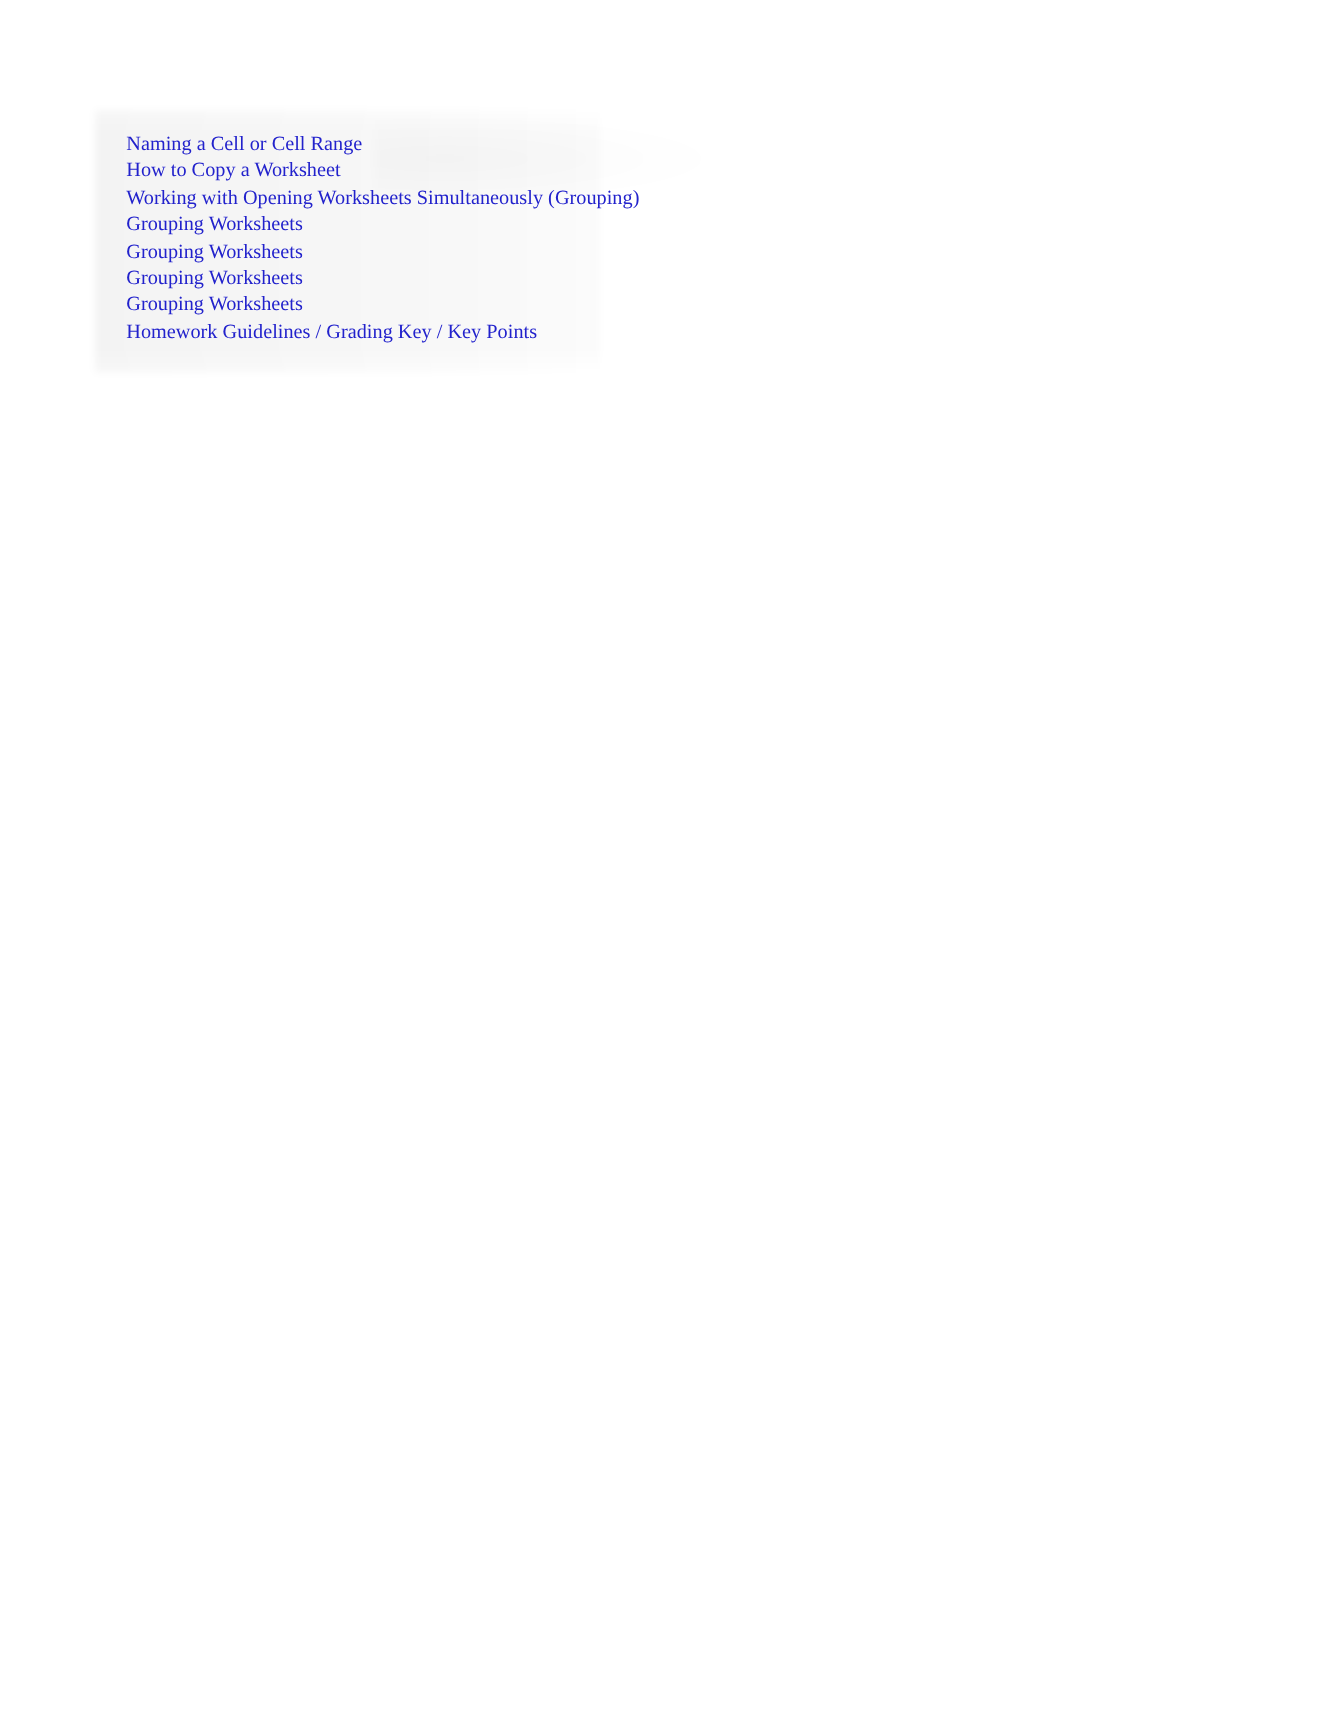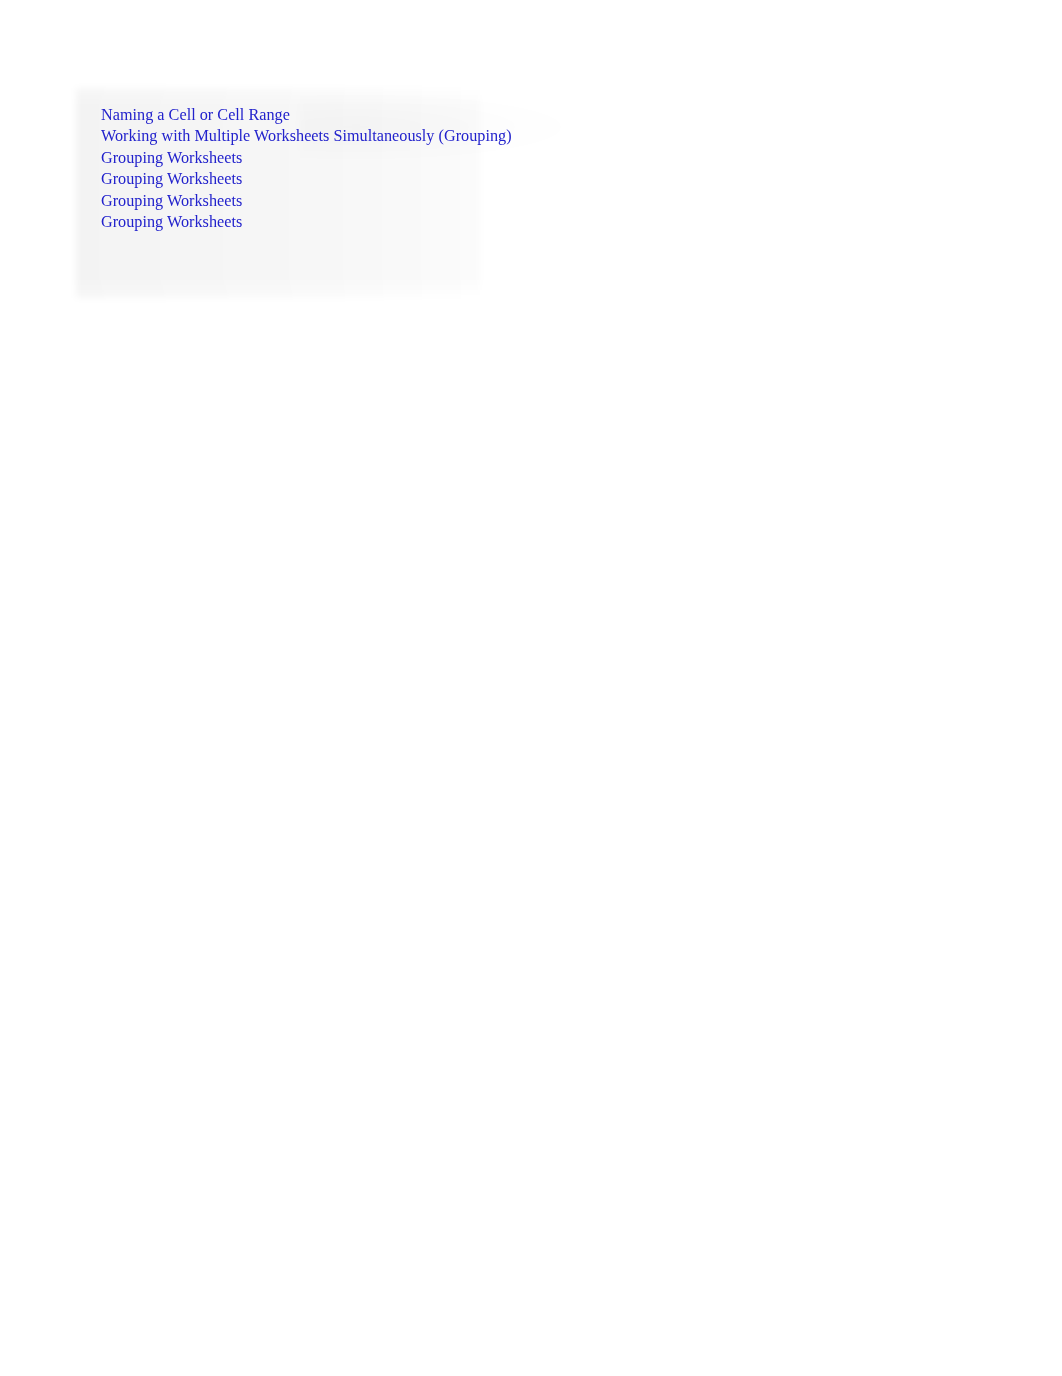--- a/index.html
+++ b/index.html
@@ -75,18 +75,20 @@
   }
 </style>
 </head>
 <body>
 
 <div class="page-artifact"></div>
 <div class="page-artifact-2"></div>
 
 <div class="link-list">
   <a class="link-item" href="#">Naming a Cell or Cell Range</a>
-  <a class="link-item" href="#">Working with Multiple Worksheets Simultaneously (Grouping)</a>
+  <a class="link-item" href="#">How to Copy a Worksheet</a>
+  <a class="link-item" href="#">Working with Opening Worksheets Simultaneously (Grouping)</a>
   <a class="link-item" href="#">Grouping Worksheets</a>
   <a class="link-item" href="#">Grouping Worksheets</a>
   <a class="link-item" href="#">Grouping Worksheets</a>
   <a class="link-item" href="#">Grouping Worksheets</a>
+  <a class="link-item" href="#">Homework Guidelines / Grading Key / Key Points</a>
 </div>
 
 </body></html>

